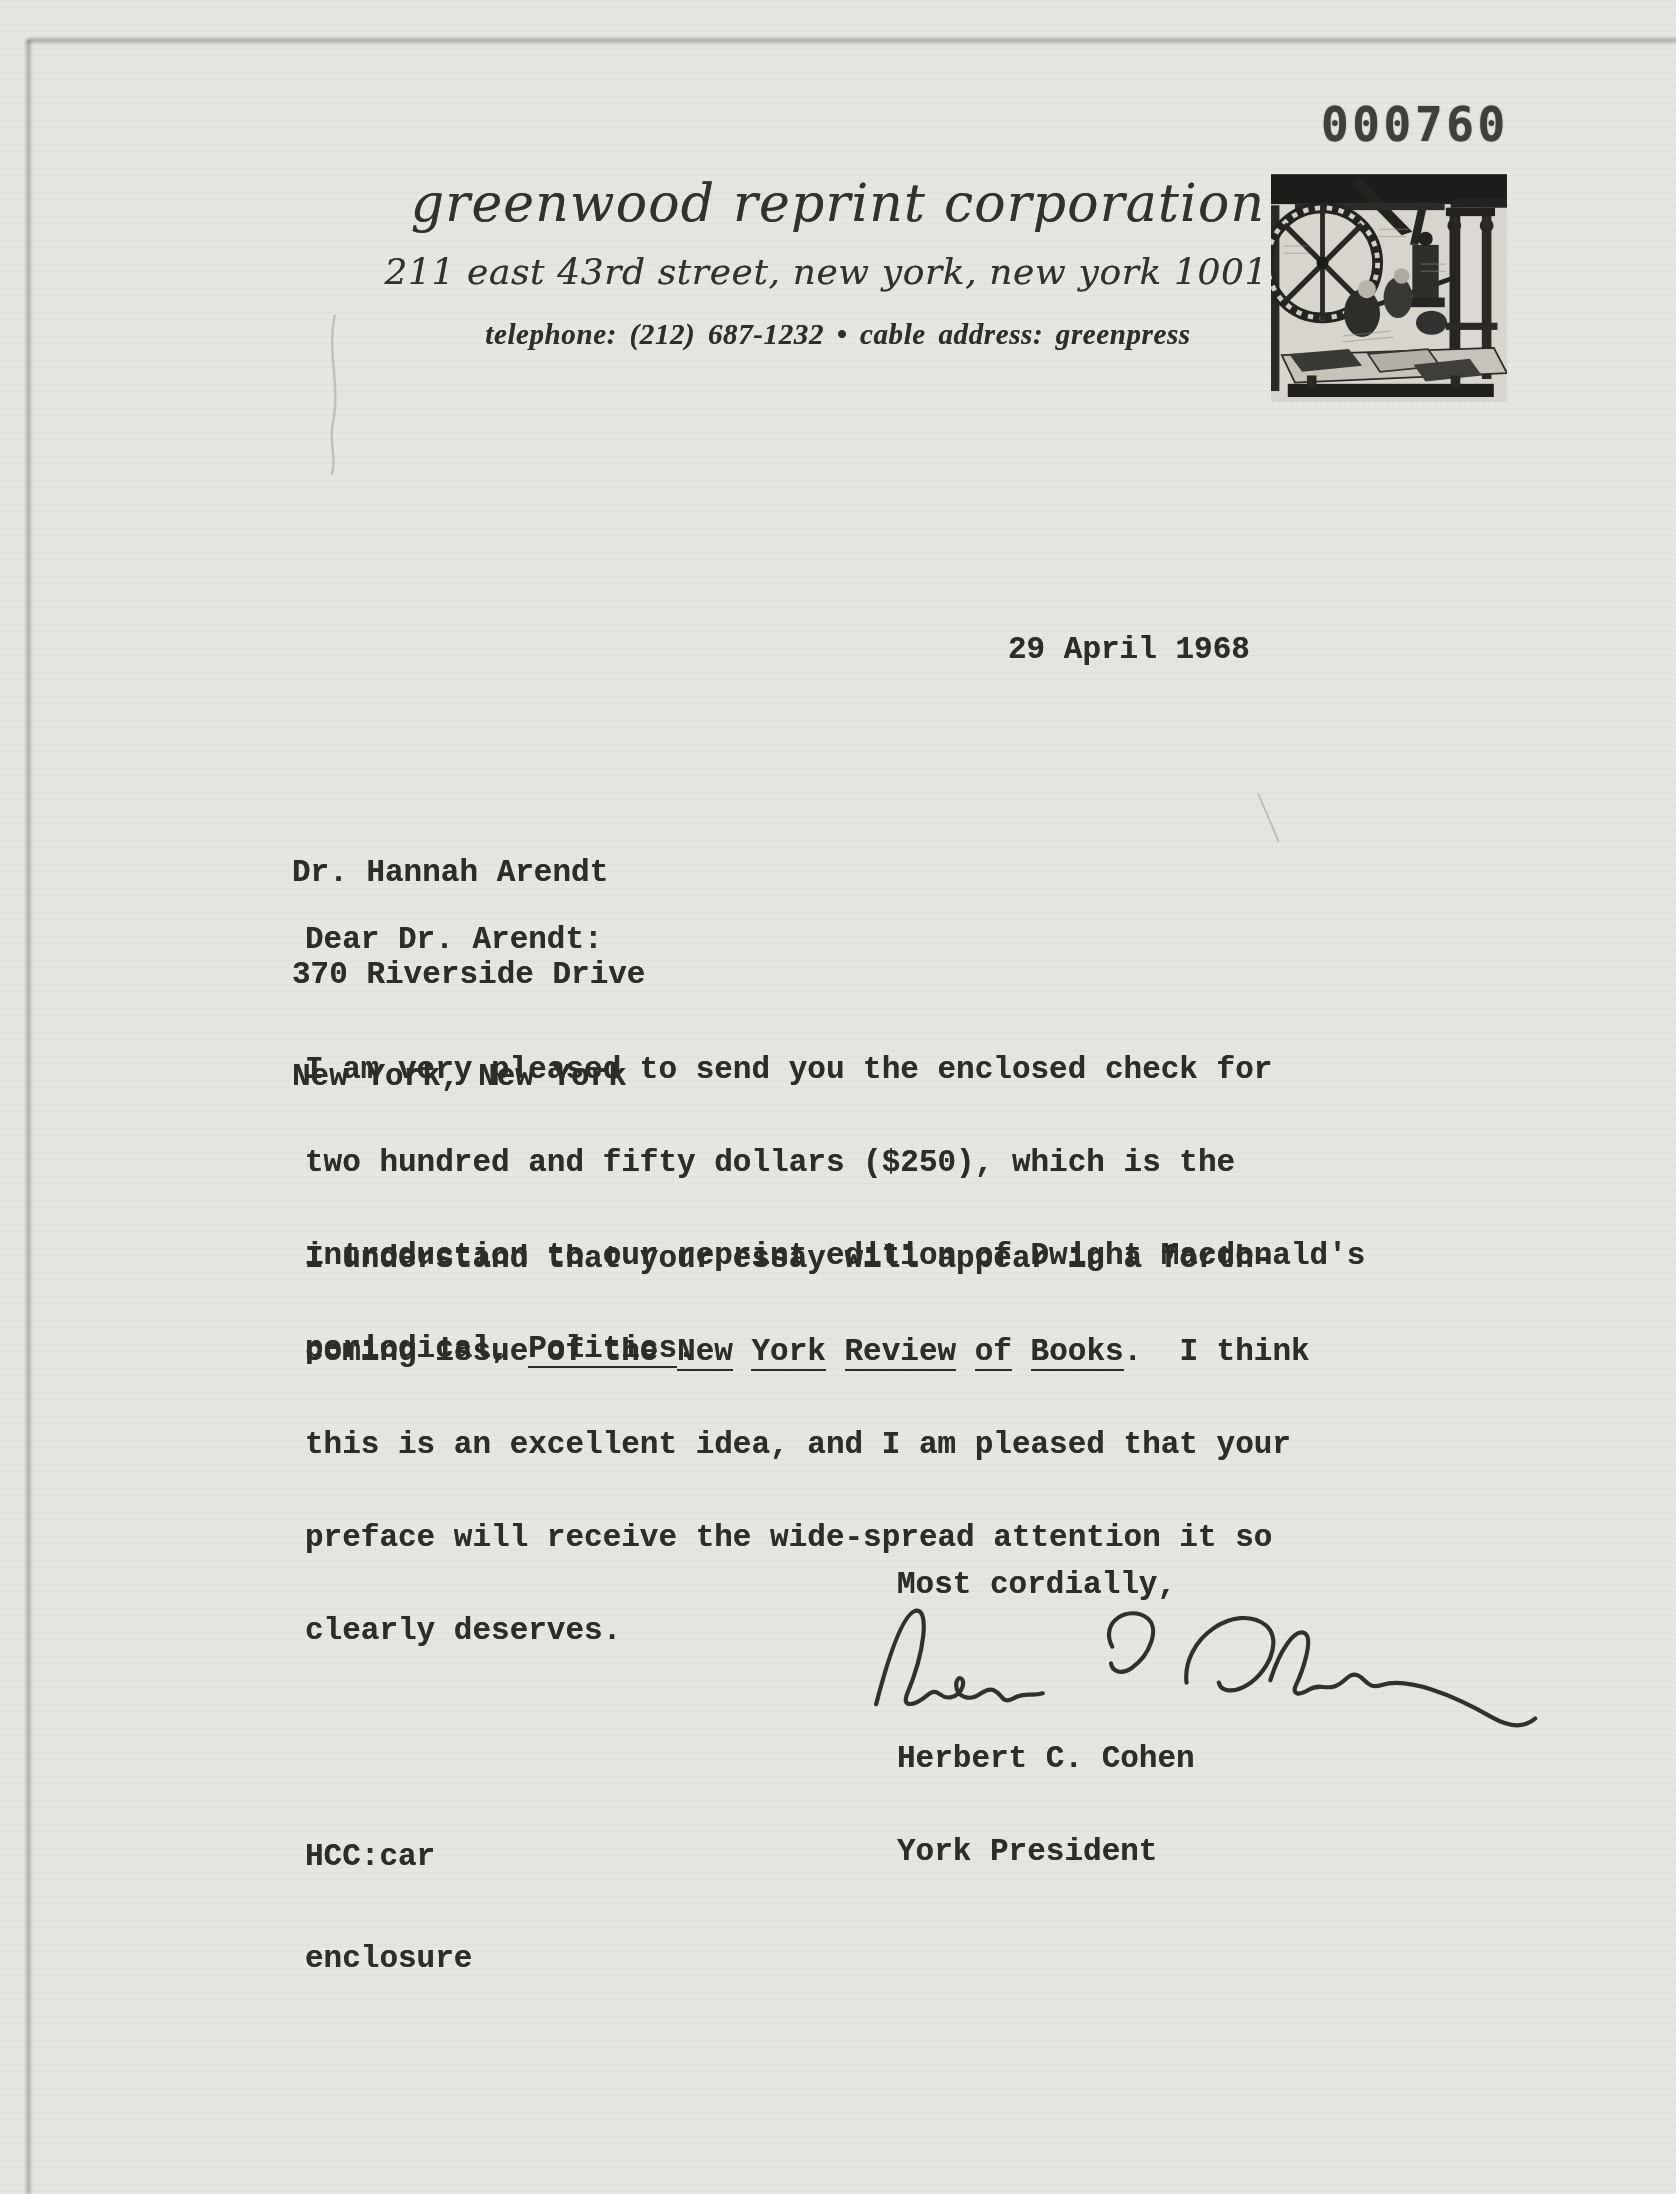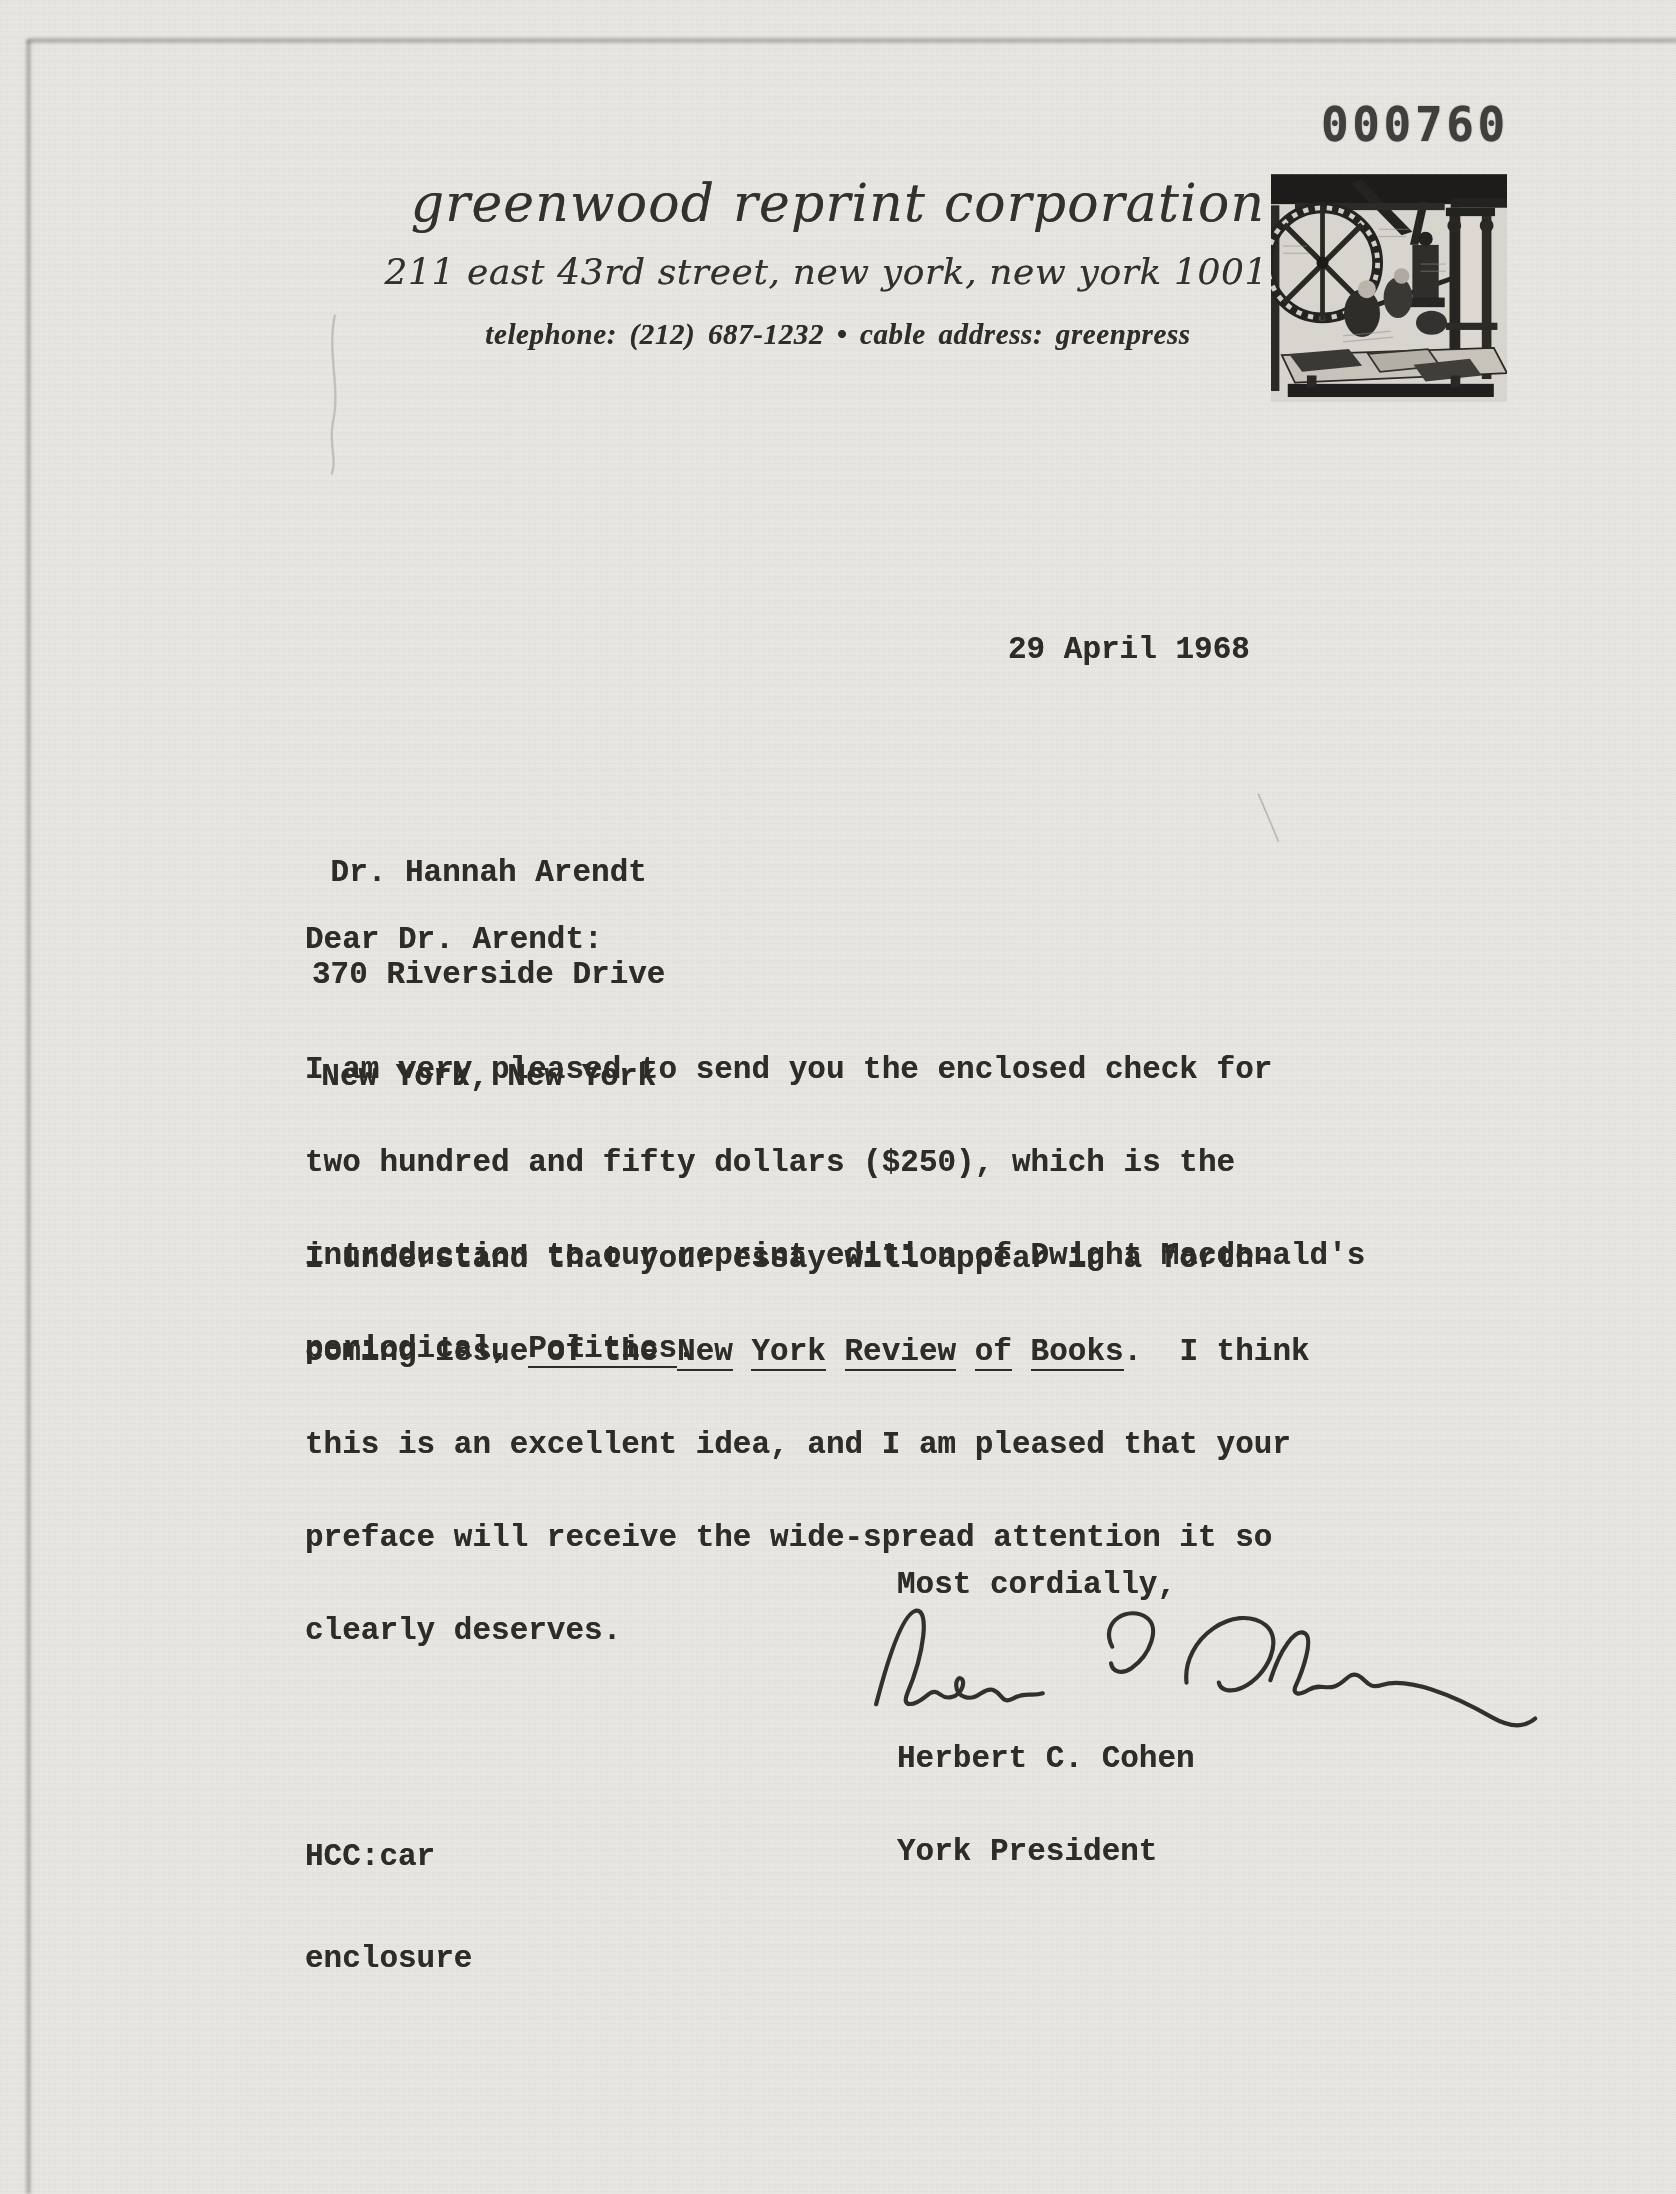--- a/index.html
+++ b/index.html
@@ -158,21 +158,21 @@
         <line x1="180" y1="104" x2="226" y2="104"></line>
       <line x1="120" y1="270" x2="200" y2="262"></line>
         <line x1="120" y1="280" x2="204" y2="272"></line>
       <line x1="250" y1="150" x2="292" y2="150"></line>
         <line x1="250" y1="162" x2="292" y2="162"></line>
     </g>
   </svg>
 
   <div class="type" style="left:1008px; top:634px;">29 April 1968</div>
 
-  <div class="type recipient" style="left:312px; top:788px;text-align:center;">
+  <div class="type recipient" style="left:292px; top:788px;">
     <div>Dr. Hannah Arendt</div>
     <div>370 Riverside Drive</div>
     <div>New York, New York</div>
   </div>
 
   <div class="type" style="left:305px; top:924px;">Dear Dr. Arendt:</div>
 
   <div class="type" style="left:305px; top:992px;">
     <div>I am very pleased to send you the enclosed check for</div>
     <div>two hundred and fifty dollars ($250), which is the</div>

